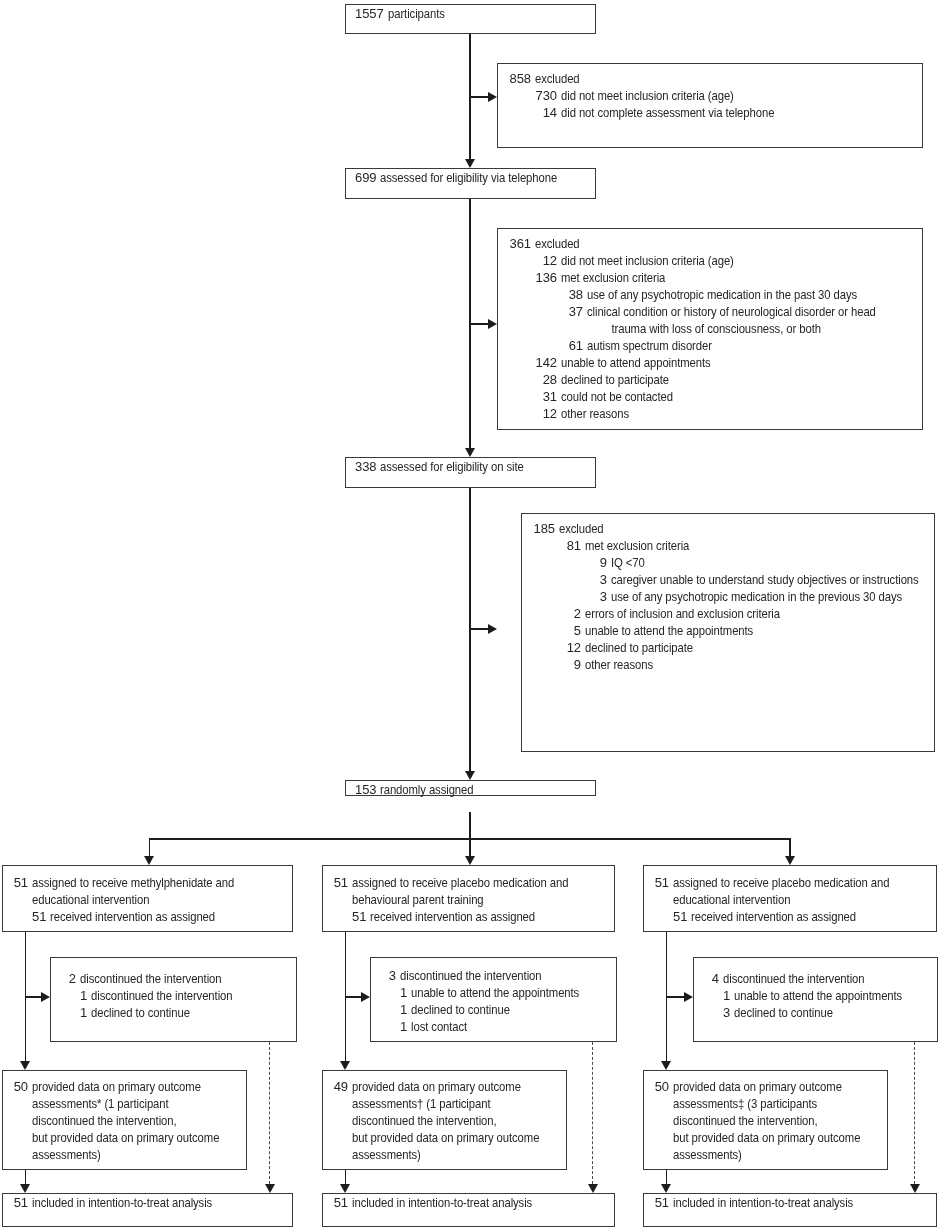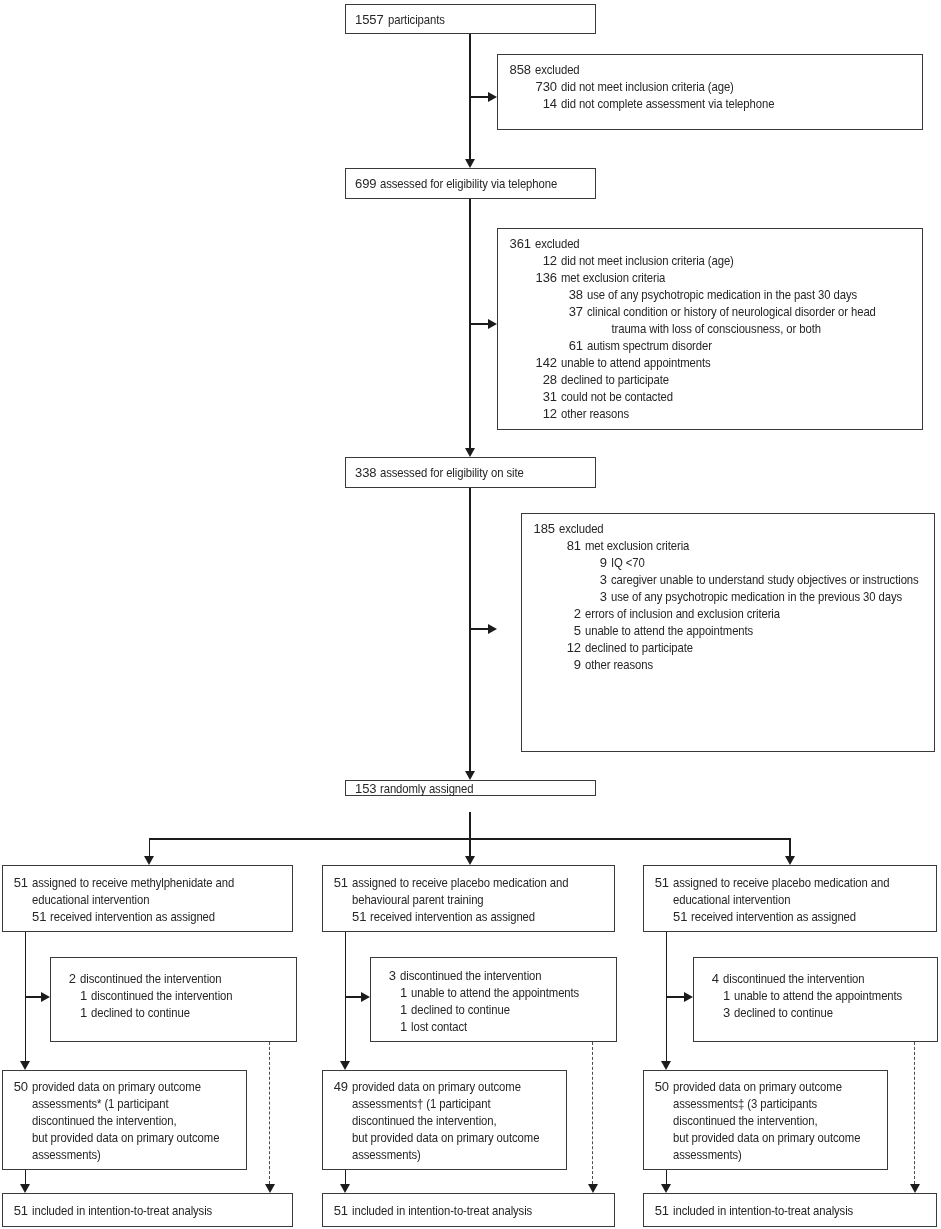--- a/index.html
+++ b/index.html
@@ -4,21 +4,21 @@
 <style>
   html,body{margin:0;padding:0;background:#ffffff;}
   #stage{
     position:relative;width:941px;height:1229px;background:#ffffff;overflow:hidden;
     font-family:"Liberation Sans", sans-serif;font-size:13px;line-height:17px;color:#262626;
   }
   .box{
     position:absolute;background:#ffffff;border:1.4px solid #3a3a3a;box-sizing:border-box;
     padding:6px 8px 5px 9px;
   }
-  .box.center{display:flex;align-items:center;padding-top:0;padding-bottom:0;}
+  .box.center{display:flex;padding-top:0;padding-bottom:0;}
   .box.pad-t{padding-top:12px;}
   .row{display:flex;align-items:flex-start;}
   .num{flex:none;text-align:right;white-space:pre;letter-spacing:-0.1px;}
   .txt{margin-left:4px;white-space:pre;letter-spacing:-0.1px;transform:scaleX(0.87);transform-origin:0 0;}
   .l0 .num{min-width:24px;}
   .l1 .num{min-width:50px;}
   .l2 .num{min-width:76px;}
   .s0 .num{min-width:16px;}
   .s1 .num{min-width:0;margin-left:20px;}
   .vl{position:absolute;width:1.5px;background:#1c1c1c;}
@@ -83,21 +83,21 @@
   <div class="vd" style="left:913.5px;top:1042px;height:142px"></div>
   <div class="ad" style="left:909.8px;top:1184px"></div>
 
   <div class="box center" style="left:345px;top:4px;width:251px;height:30px">
     <div class="row s0">
         <span class="num">1557</span>
         <span class="txt">participants</span>
       </div>
   </div>
 
-  <div class="box" style="left:497px;top:54px;width:426px;height:76px">
+  <div class="box" style="left:497px;top:63px;width:426px;height:85px">
     <div class="row l0">
         <span class="num">858</span>
         <span class="txt">excluded</span>
       </div>
     <div class="row l1">
         <span class="num">730</span>
         <span class="txt">did not meet inclusion criteria (age)</span>
       </div>
     <div class="row l1">
         <span class="num">14</span>

